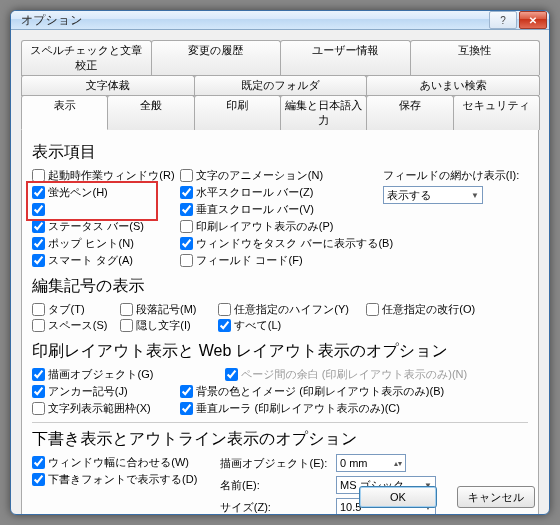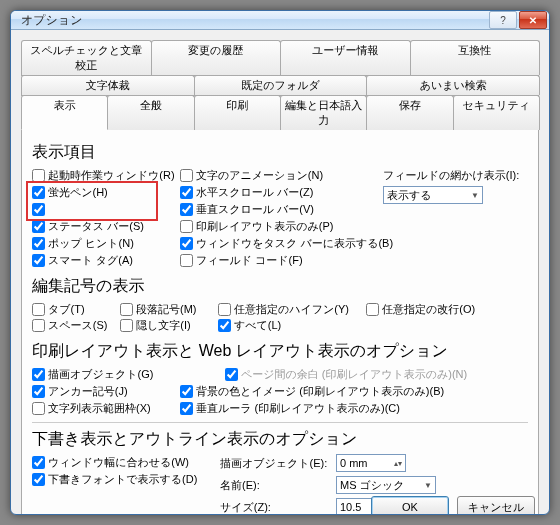--- a/index.html
+++ b/index.html
@@ -143,23 +143,23 @@
     padding: 1px 3px;
     height: 18px;
   }
   .combo { width: 100px; display: flex; align-items: center; justify-content: space-between; }
   .combo .arrow, .spin .arrow { font-size: 8px; color: #555; }
   .spin { width: 70px; display: flex; align-items: center; justify-content: space-between; }
   .disabled { color: #9a9a9a; margin-left: 45px; }
   .buttons {
     position: absolute;
     right: 14px;
-    bottom: 10px;
-    display: flex;
-    gap: 8px;
+    bottom: 20px;
+    display: flex;
+    gap: 20px;
   }
   .btn {
     min-width: 78px;
     height: 22px;
     border: 1px solid #888;
     border-radius: 3px;
     background: linear-gradient(to bottom, #fdfdfd, #e3e3e3);
     font-size: 11px;
     cursor: pointer;
     display: flex;

